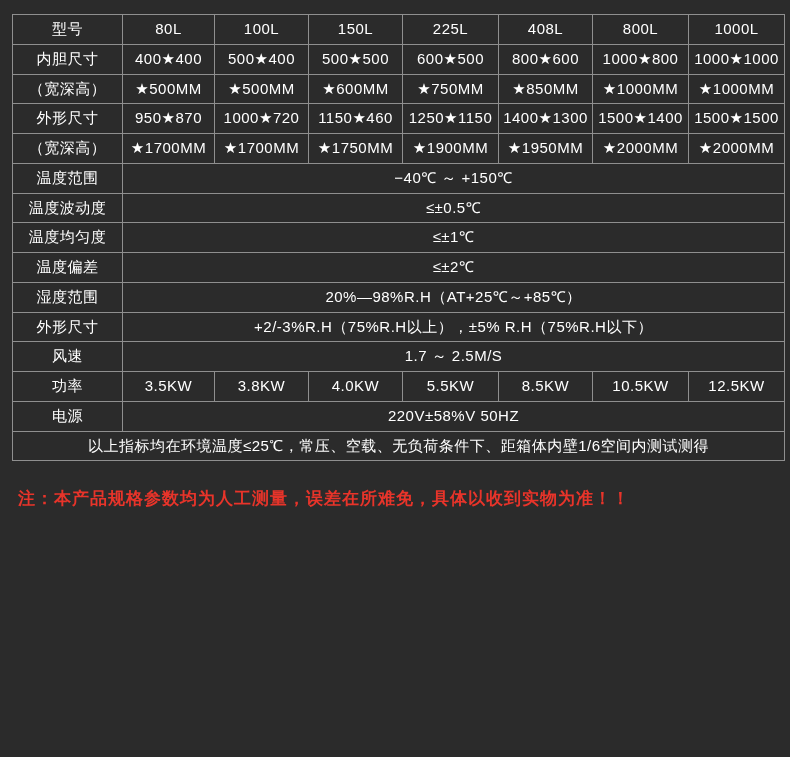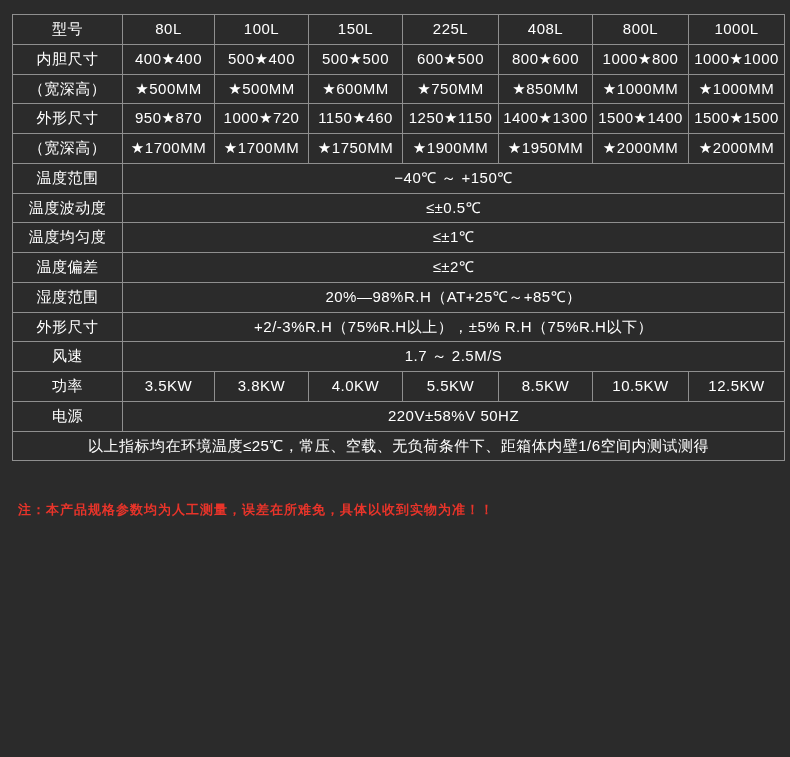--- a/index.html
+++ b/index.html
@@ -58,23 +58,23 @@
     letter-spacing: 1px;
   }
   td.note {
     text-align: left;
     font-size: 15.5px;
     line-height: 1.7;
     padding: 8px 10px;
     letter-spacing: 1px;
   }
   .footer {
-    margin-top: 40px;
+    margin-top: 26px;
     color: #e8342a;
-    font-size: 13px;
+    font-size: 17px;
     font-weight: bold;
     letter-spacing: 1px;
     padding-left: 6px;
   }
 </style>
 </head>
 <body>
 
 <div id="page">
 

